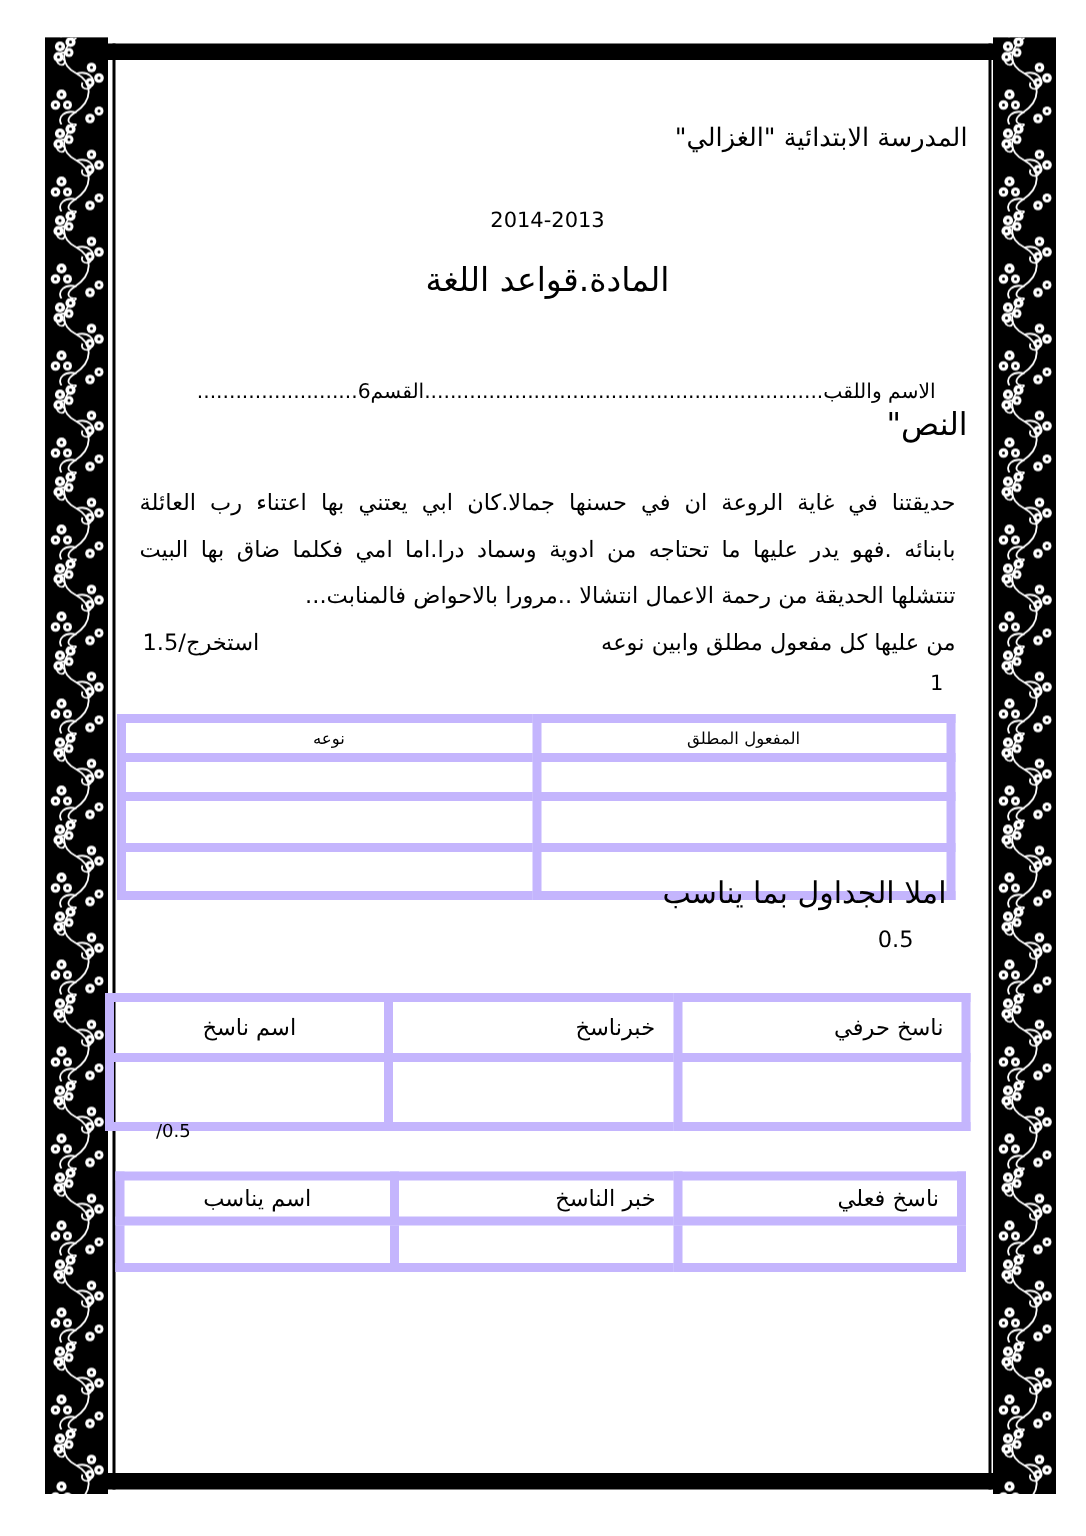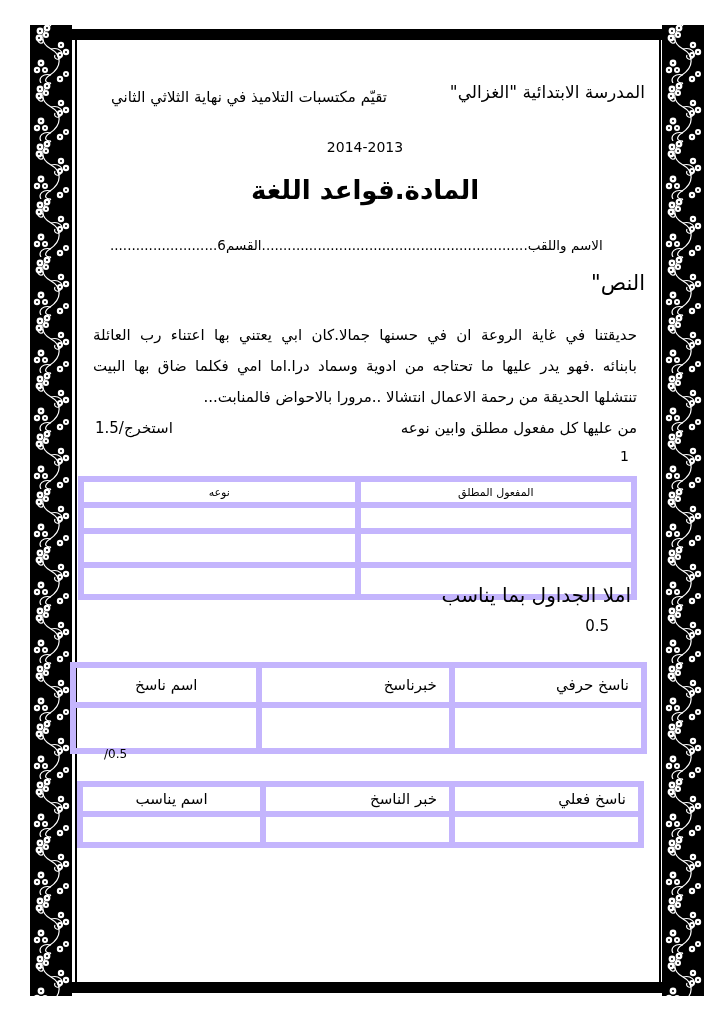--- a/index.html
+++ b/index.html
@@ -14,22 +14,22 @@
   .bar.bottom{top:982px;}
   .rule{position:absolute;top:29px;width:2px;height:964px;background:#000;}
   .rule.left{left:75px;}
   .rule.right{left:659px;}
   
   .content{position:absolute;left:85px;top:0;width:560px;height:1024px;direction:rtl;}
   .content > div, .content > table{position:absolute;}
   .hdr-school{top:82px;right:0;left:0;text-align:right;font-size:17px;padding-left:2px;}
   .hdr-assess{top:86px;left:26px;width:280px;font-size:15px;line-height:22px;text-align:left;}
   .hdr-year{top:139px;left:0;right:0;text-align:center;font-size:14px;}
-  .subject{top:175px;left:0;right:0;text-align:center;font-size:26px;font-weight:bold;}
-  .nameline{top:237px;right:0;width:535px;text-align:left;font-size:13.5px;
+  .subject{top:175px;left:0;right:0;text-align:center;font-size:22px;}
+  .nameline{top:253px;right:0;width:535px;text-align:center;font-size:13.5px;
             white-space:nowrap;overflow:hidden;}
   .text-title{top:271px;right:0;left:0;text-align:right;padding-left:2px;font-size:21px;}
   .para{top:320px;right:8px;left:8px;font-size:15px;line-height:31px;}
   .pl{text-align:right;}
   .pl.just{text-align:justify;text-align-last:justify;}
   .q1row{top:419px;right:8px;left:10px;display:flex;justify-content:space-between;font-size:15px;}
   .q1num{top:448px;right:0;left:0;text-align:right;padding-left:0;padding-right:16px;font-size:14px;}
   .ltr{direction:ltr;unicode-bidi:isolate;}
   table{border-collapse:collapse;table-layout:fixed;}
   th,td{border:6px solid #c4b5fd;font-weight:normal;padding:0;}
@@ -150,21 +150,20 @@
   </div>
 
   <div class="bar top"></div>
   <div class="bar bottom"></div>
   <div class="rule left"></div>
   <div class="rule right"></div>
 
   <div class="content">
 
     <div class="hdr-school">المدرسة الابتدائية "الغزالي"</div>
-    <div class="hdr-assess">تقيّم مكتسبات التلاميذ في نهاية الثلاثي الثاني</div>
     <div class="hdr-year ltr">2014-2013</div>
 
     <div class="subject">المادة.قواعد اللغة</div>
     <div class="nameline">الاسم واللقب..............................................................القسم6.........................</div>
 
     <div class="text-title">النص"</div>
     <div class="para">
       <div class="pl just">حديقتنا في غاية الروعة ان في حسنها جمالا.كان ابي يعتني بها اعتناء رب العائلة</div>
       <div class="pl just">بابنائه .فهو يدر عليها ما تحتاجه من ادوية وسماد درا.اما امي فكلما ضاق بها البيت</div>
       <div class="pl">تنتشلها الحديقة من رحمة الاعمال انتشالا ..مرورا بالاحواض فالمنابت...</div>

